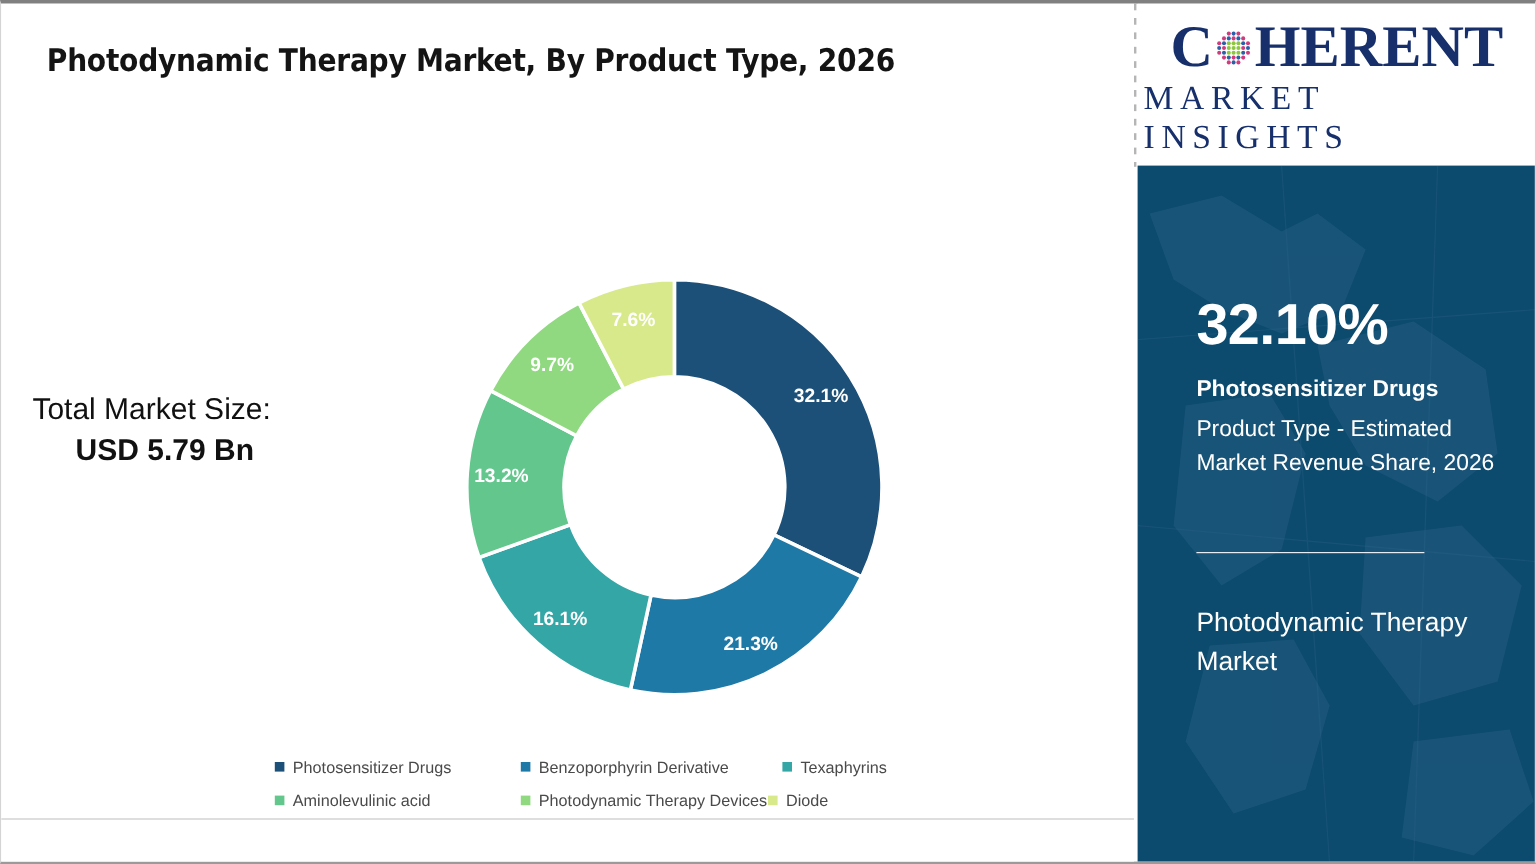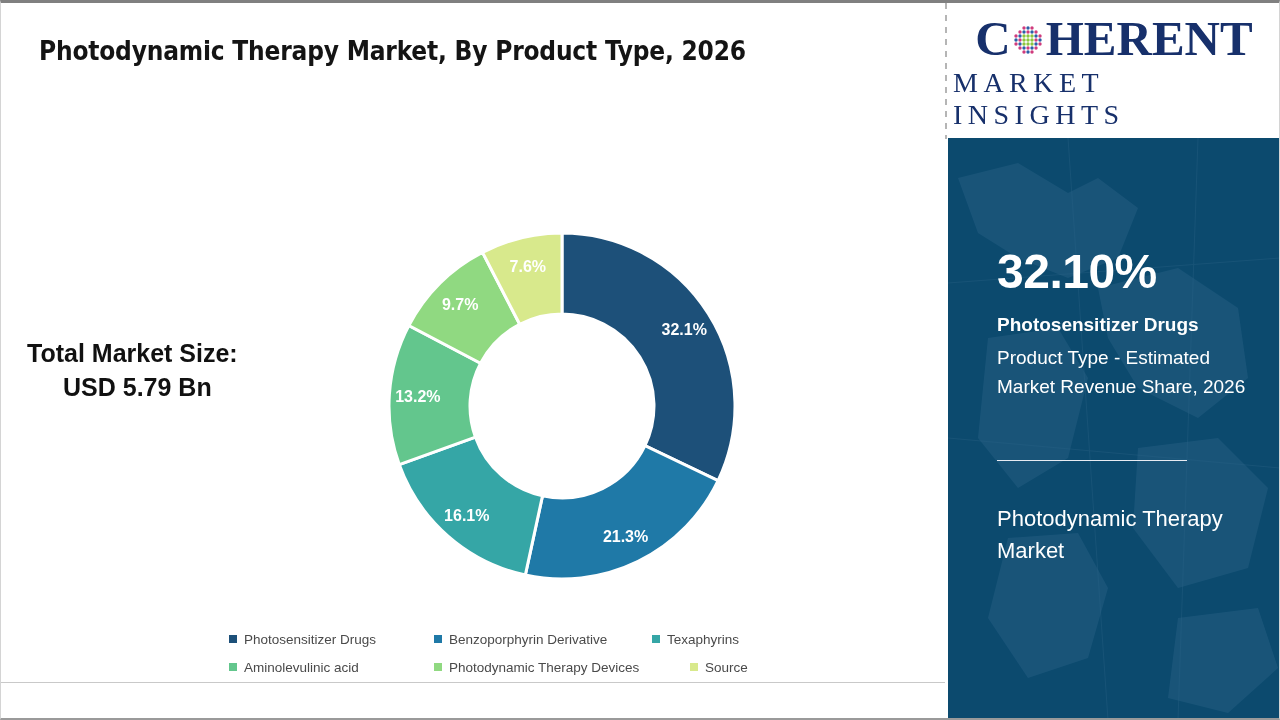--- a/index.html
+++ b/index.html
@@ -62,22 +62,21 @@
   #market-size-block {
     position: absolute;
     left: 26px;
     top: 322px;
     width: 300px;
     color: #111111;
   }
   #market-size-label {
     font-size: 25px;
     line-height: 1.35;
-    font-weight: bold;
-    margin-top: 12px;
+    font-weight: normal;
   }
   #market-size-value {
     font-size: 25px;
     line-height: 1.35;
     font-weight: bold;
     margin-left: 36px;
   }
 
   
   #donut-wrap {
@@ -117,21 +116,21 @@
   .legend-swatch {
     width: 8px;
     height: 8px;
     margin-right: 7px;
     flex: 0 0 auto;
   }
   .li-0 { width: 205px; }
   .li-1 { width: 218px; }
   .li-2 { width: auto; }
   .li-3 { width: 205px; }
-  .li-4 { width: 256px; }
+  .li-4 { width: 206px; }
   .li-5 { width: auto; }
 
   
   #footer-divider {
     position: absolute;
     left: 0;
     top: 679px;
     width: 944px;
     height: 1px;
     background: #c9c9c9;
@@ -316,21 +315,21 @@
         <div class="legend-item li-3">
           <span class="legend-swatch" style="background: rgb(99, 198, 141);"></span>
           <span>Aminolevulinic acid</span>
         </div>
         <div class="legend-item li-4">
           <span class="legend-swatch" style="background: rgb(144, 217, 129);"></span>
           <span>Photodynamic Therapy Devices</span>
         </div>
         <div class="legend-item li-5">
           <span class="legend-swatch" style="background: rgb(216, 233, 140);"></span>
-          <span>Source</span>
+          <span>Diode</span>
         </div>
       </div>
     </div>
 
     <div id="footer-divider"></div>
 
   </div>
 
   <div id="panel-separator"></div>
 

